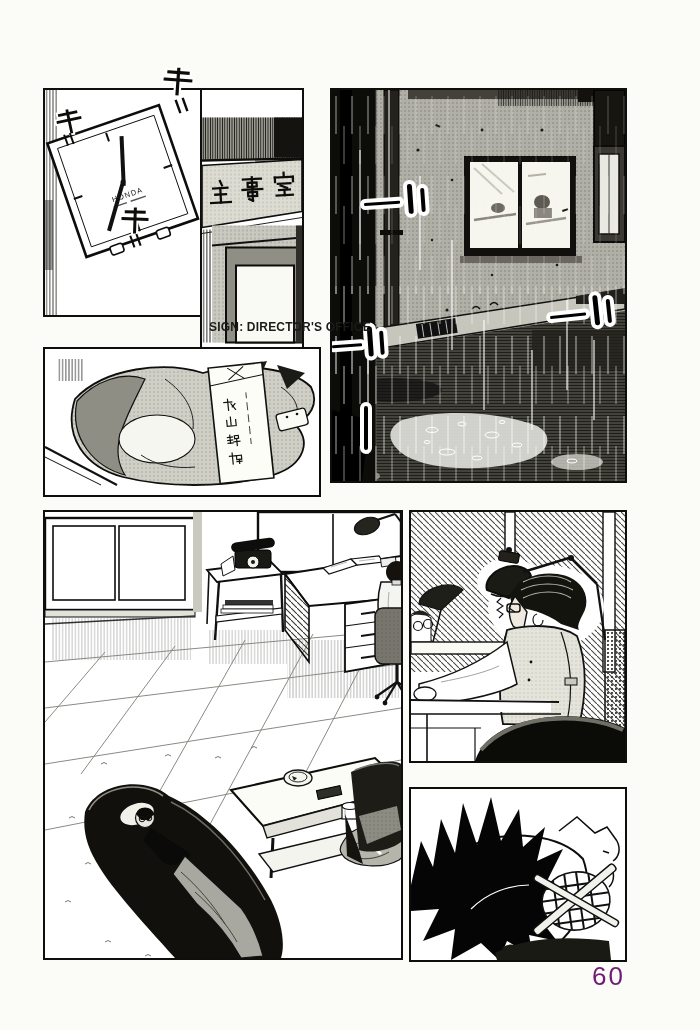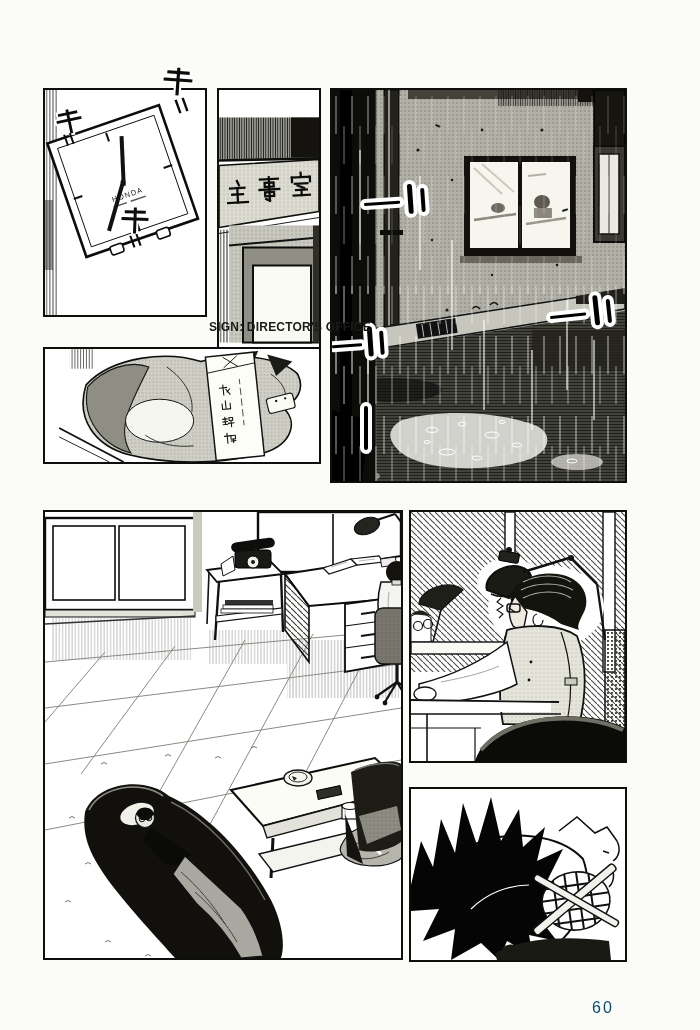--- a/index.html
+++ b/index.html
@@ -6,21 +6,21 @@
   .page{position:relative;width:700px;height:1030px;background:#fbfbf8;overflow:hidden;
         font-family:"Liberation Sans",sans-serif;}
   .panel{position:absolute;border:2px solid #0e0e0c;background:#fff;box-sizing:border-box;overflow:hidden;}
   .panel svg{display:block;width:100%;height:100%;}
   .sfx{position:absolute;z-index:6;}
   .sfx svg{display:block;overflow:visible;}
   .k-hidden{position:absolute;left:0;top:0;width:100%;height:100%;color:transparent;
             overflow:hidden;font-size:8px;line-height:8px;pointer-events:none;}
   .caption{position:absolute;z-index:5;font-weight:bold;font-size:12px;letter-spacing:.2px;
            color:#1b1b19;white-space:nowrap;}
-  .pagenum{position:absolute;z-index:5;font-size:16px;letter-spacing:2px;color:#0c4a6e;margin-top:38px;}
+  .pagenum{position:absolute;z-index:5;font-size:26px;letter-spacing:2px;color:#701a75;}
 </style>
 </head>
 <body>
 
 <div class="page">
 
   <svg width="0" height="0" style="position:absolute" aria-hidden="true">
     <defs>
       <pattern id="ptDot" width="4" height="4" patternUnits="userSpaceOnUse">
         <circle cx="1" cy="1" r="0.7" fill="#55534e"></circle>
@@ -136,21 +136,21 @@
   <div class="sfx" style="left:128px;top:235px;width:14px;height:14px">
     <svg width="14" height="14" viewBox="0 0 16 16">
       <g stroke="#0c0c0a" stroke-width="2.4" stroke-linecap="square">
         <line x1="3" y1="2" x2="7" y2="13"></line>
           <line x1="10" y1="0" x2="14" y2="11"></line>
       </g>
     </svg>
     <span class="k-hidden">〃</span>
   </div>
 
-  <div class="panel" style="left:217px;top:88px;width:104px;height:284px">
+  <div class="panel" style="left:200px;top:88px;width:104px;height:284px">
     <svg viewBox="0 0 100 225">
       <rect x="0" y="0" width="100" height="42" fill="#b7b7ae"></rect>
       <rect x="0" y="0" width="100" height="42" fill="url(#ptVd)"></rect>
       <rect x="72" y="0" width="28" height="40" fill="#14130f"></rect>
       <line x1="0" y1="43" x2="100" y2="41" stroke="#0d0d0b" stroke-width="2.4"></line>
       <g>
         <polygon points="0,48 100,42 100,94 0,110" fill="#dddcd2" stroke="#0d0d0b" stroke-width="1.6"></polygon>
         <polygon points="0,48 100,42 100,94 0,110" fill="url(#ptDot)" opacity=".35"></polygon>
 
         <g stroke="#0c0c0a" stroke-width="2.5" stroke-linecap="square" fill="none" transform="rotate(-3 50 74)">
@@ -321,21 +321,21 @@
           <rect x="16" y="-19" width="9" height="34" rx="4.5" fill="#000" stroke="#fff" stroke-width="4"></rect>
           <rect x="28" y="-14" width="8" height="28" rx="4" fill="#000" stroke="#fff" stroke-width="4"></rect>
         </g>
         <g transform="translate(34,338)">
           <rect x="-4" y="-24" width="8" height="48" rx="4" fill="#000" stroke="#fff" stroke-width="4"></rect>
         </g>
       </g>
     </svg>
   </div>
 
-  <div class="panel" style="left:43px;top:347px;width:278px;height:117px">
+  <div class="panel" style="left:43px;top:347px;width:278px;height:150px">
     <svg viewBox="0 0 274 126">
       <rect x="12" y="0" width="26" height="22" fill="url(#ptV)" opacity=".8"></rect>
       <line x1="0" y1="88" x2="72" y2="126" stroke="#111" stroke-width="2"></line>
       <line x1="0" y1="98" x2="56" y2="126" stroke="#111" stroke-width="1"></line>
       <g>
         <path d="M30,40 C60,8 120,2 158,14 C198,2 248,10 266,28 C274,44 266,60 248,64 C268,80 260,106 228,116
                  C178,130 118,128 78,118 C40,108 18,78 30,40 Z" fill="#cfcfc6" stroke="#0d0d0b" stroke-width="1.8"></path>
         <path d="M30,40 C60,8 120,2 158,14 C198,2 248,10 266,28 C274,44 266,60 248,64 C268,80 260,106 228,116
                  C178,130 118,128 78,118 C40,108 18,78 30,40 Z" fill="url(#ptDot)" opacity=".4"></path>
         <path d="M32,42 C50,22 78,12 100,20 C82,58 62,88 80,116 C50,108 24,80 32,42 Z" fill="#8e8e85" stroke="#111" stroke-width="1.2"></path>

